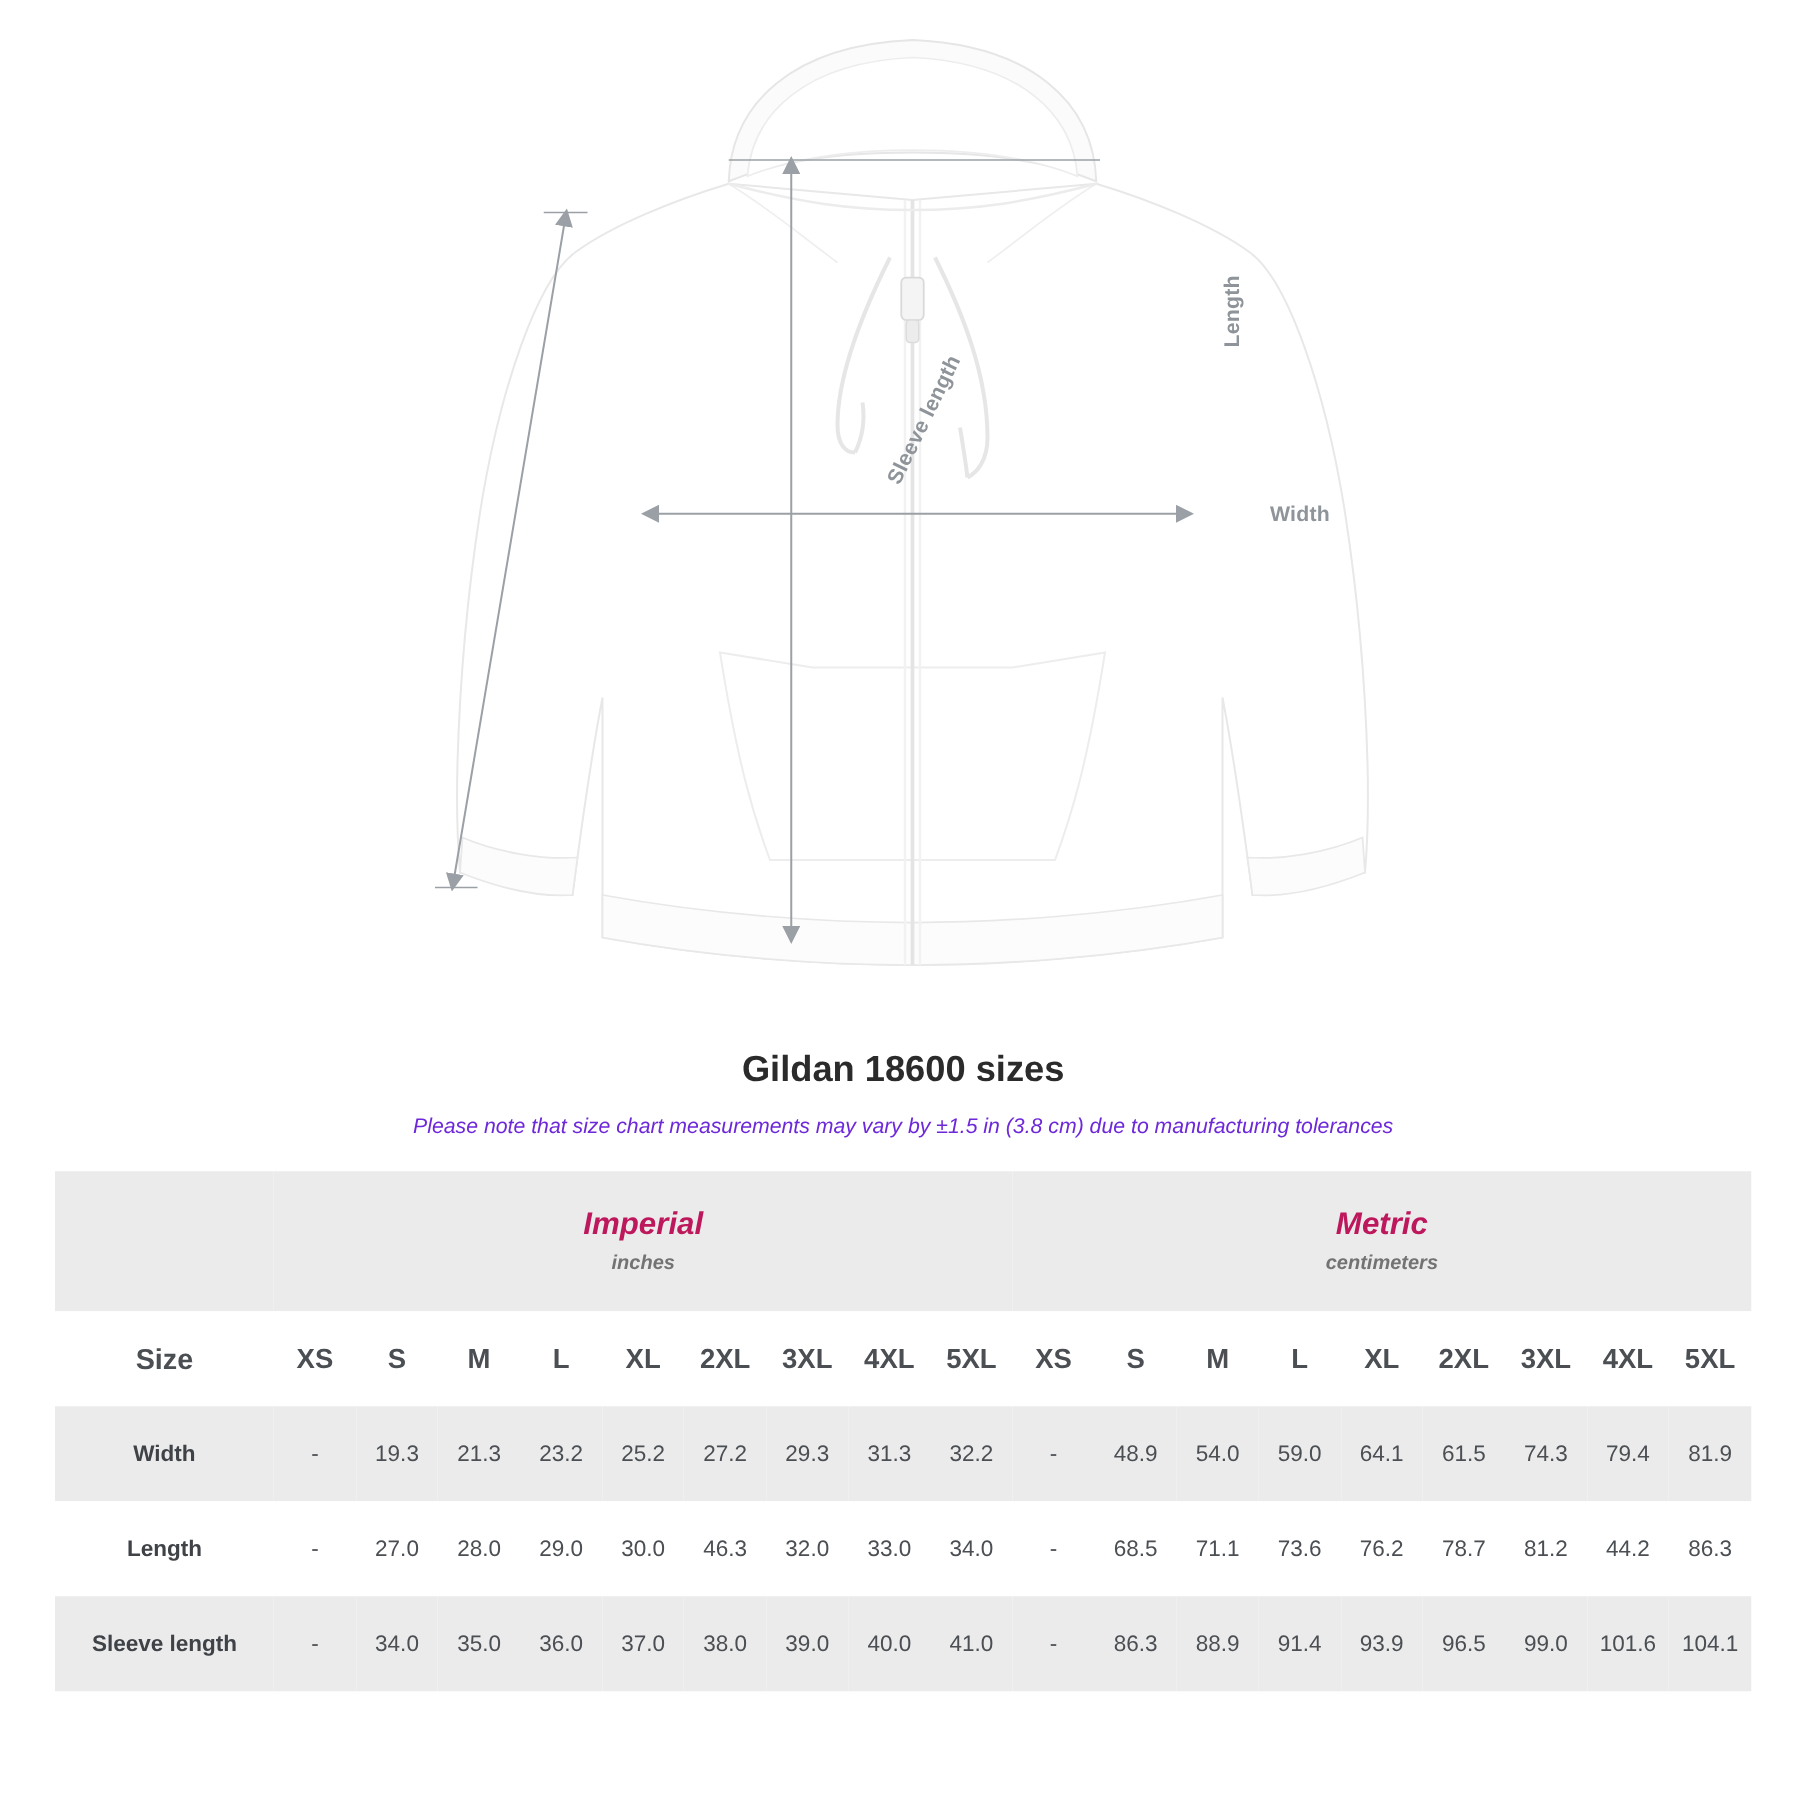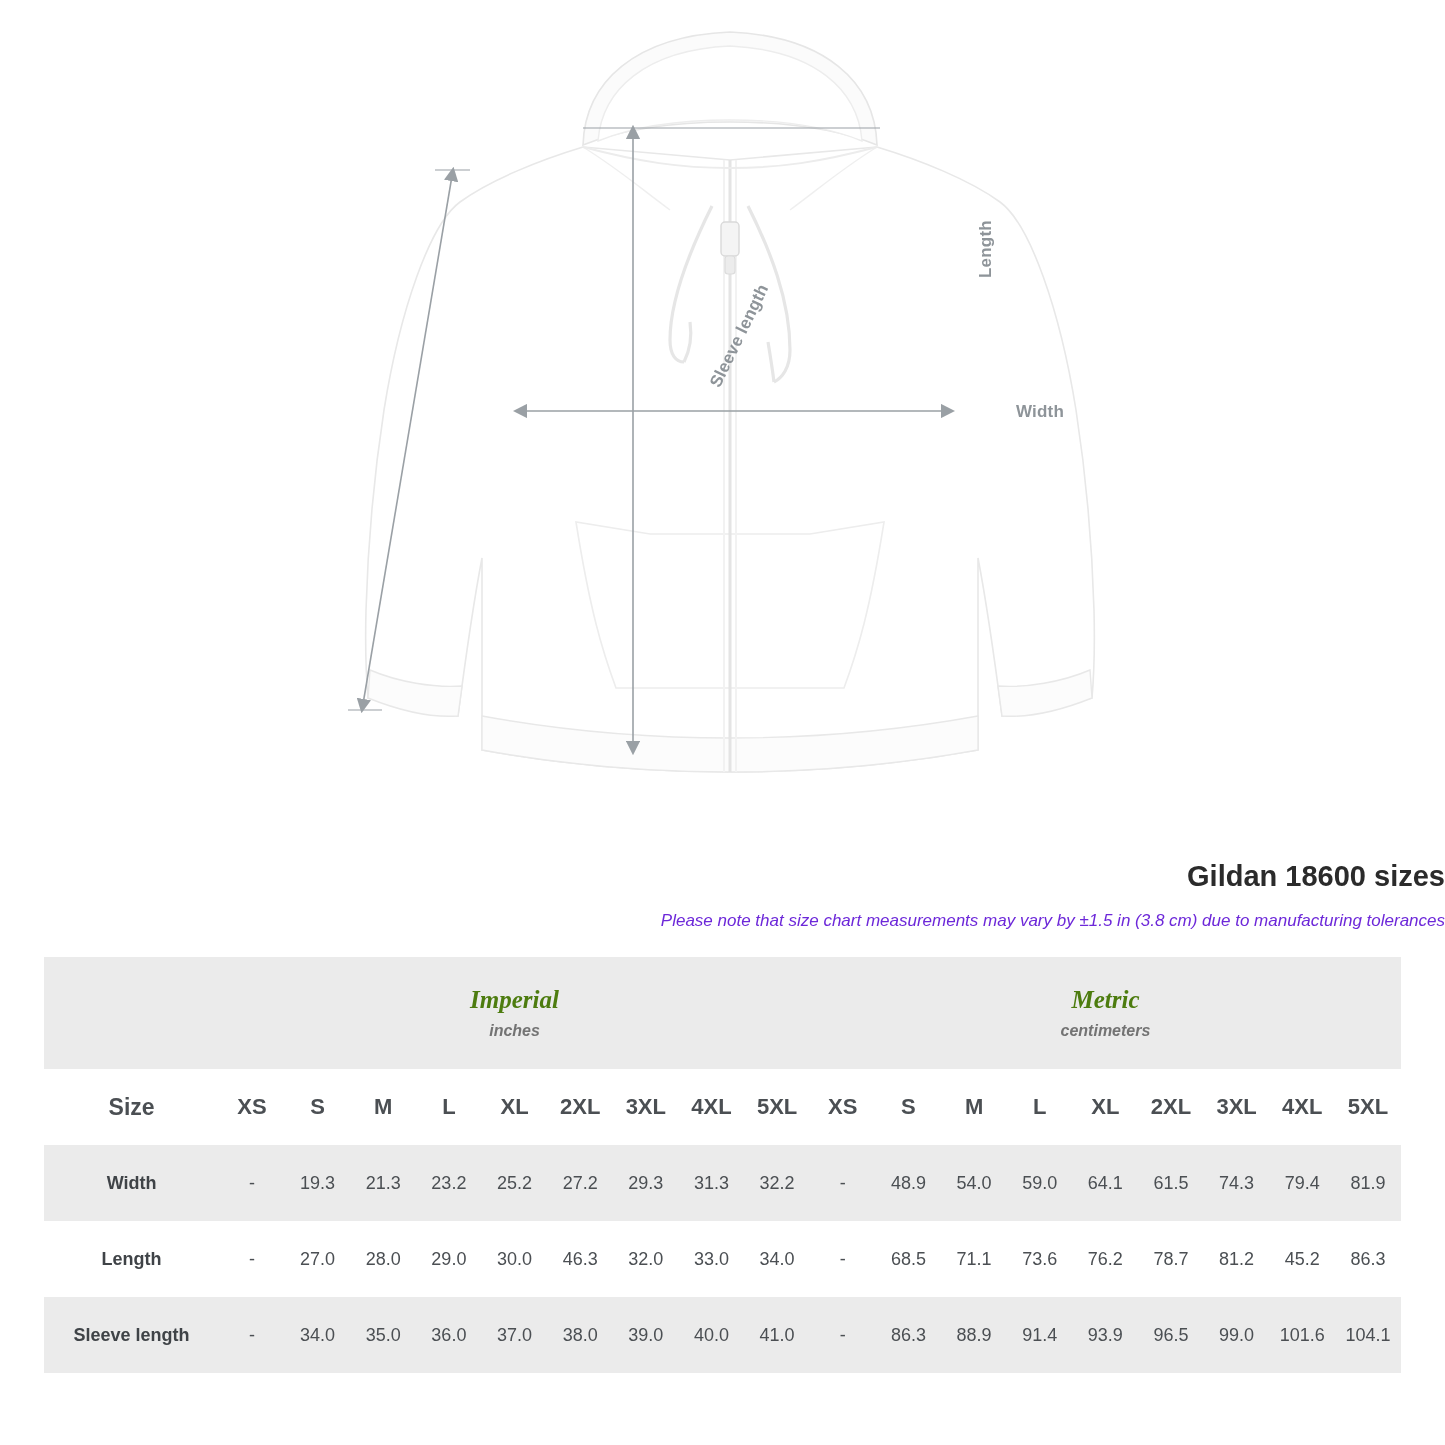--- a/index.html
+++ b/index.html
@@ -57,22 +57,22 @@
   }
   .meas-sleeve {
     left: 366px;
     top: 372px;
     transform: rotate(-64deg);
     transform-origin: left top;
   }
 
   
   .title-block {
-    text-align: right;
-    margin-top: 30px;
+    text-align: center;
+    margin-top: 10px;
   }
   .chart-title {
     font-size: 29px;
     font-weight: bold;
     color: #2b2b2b;
     margin: 0;
   }
   .chart-note {
     font-size: 17px;
     font-style: italic;
@@ -97,23 +97,22 @@
 
   .unit-header-cell {
     background: #ebebeb;
     height: 112px;
     padding: 0;
   }
   .unit-name {
     font-size: 25px;
     font-style: italic;
     font-weight: bold;
-    color: #4d7c0f;
+    color: #be185d;
     line-height: 1.1;
-    font-family: Liberation Serif, serif;
   }
   .unit-sub {
     font-size: 16px;
     font-style: italic;
     color: #737373;
     margin-top: 9px;
   }
   .unit-blank {
     background: #ebebeb;
   }
@@ -330,21 +329,21 @@
         <td>32.0</td>
         <td>33.0</td>
         <td>34.0</td>
         <td>-</td>
         <td>68.5</td>
         <td>71.1</td>
         <td>73.6</td>
         <td>76.2</td>
         <td>78.7</td>
         <td>81.2</td>
-        <td>45.2</td>
+        <td>44.2</td>
         <td>86.3</td>
       </tr>
       <tr class="row-data band-gray">
         <th class="rowlabel">Sleeve length</th>
         <td>-</td>
         <td>34.0</td>
         <td>35.0</td>
         <td>36.0</td>
         <td>37.0</td>
         <td>38.0</td>

